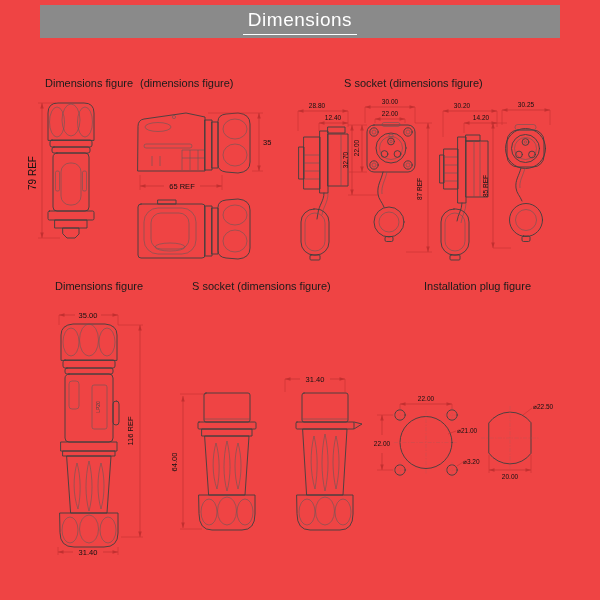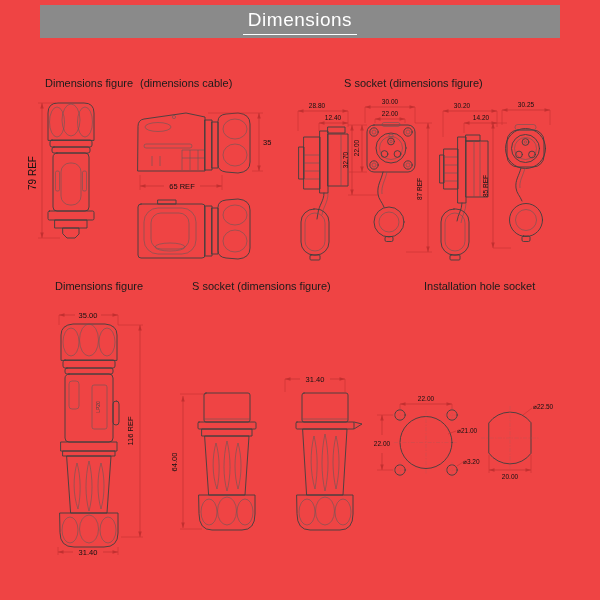--- a/index.html
+++ b/index.html
@@ -26,26 +26,26 @@
 <body>
 
 <div class="page">
 
   <div class="banner">
     <span>Dimensions</span>
   </div>
 
   <div class="lbl" style="left:45px;top:77px">Dimensions figure</div>
   <div class="lbl" style="left:140px;top:77px">
-    <div>(dimensions cable)</div>
+    <div>(dimensions figure)</div>
   </div>
   <div class="lbl" style="left:344px;top:77px">S socket (dimensions figure)</div>
   <div class="lbl" style="left:55px;top:280px">Dimensions figure</div>
   <div class="lbl" style="left:192px;top:280px">S socket (dimensions figure)</div>
-  <div class="lbl" style="left:424px;top:280px">Installation hole socket</div>
+  <div class="lbl" style="left:424px;top:280px">Installation plug figure</div>
 
   <svg style="left:30px;top:95px" width="100" height="155">
     <line class="ext" x1="8" y1="8" x2="26" y2="8"></line>
     <line class="ext" x1="8" y1="143" x2="30" y2="143"></line>
     <line class="dim" x1="12" y1="8" x2="12" y2="143"></line>
     <text class="dt9 mid" x="6" y="78" transform="rotate(-90 6 78)">79 REF</text>
     <g>
       <path class="dw" d="M18,45 L18,18 Q18,8 28,8 L54,8 Q64,8 64,18 L64,45 Z"></path>
       <ellipse class="dwt" cx="27" cy="27" rx="7.5" ry="15"></ellipse>
       <ellipse class="dwt" cx="41" cy="25" rx="9" ry="16"></ellipse>

